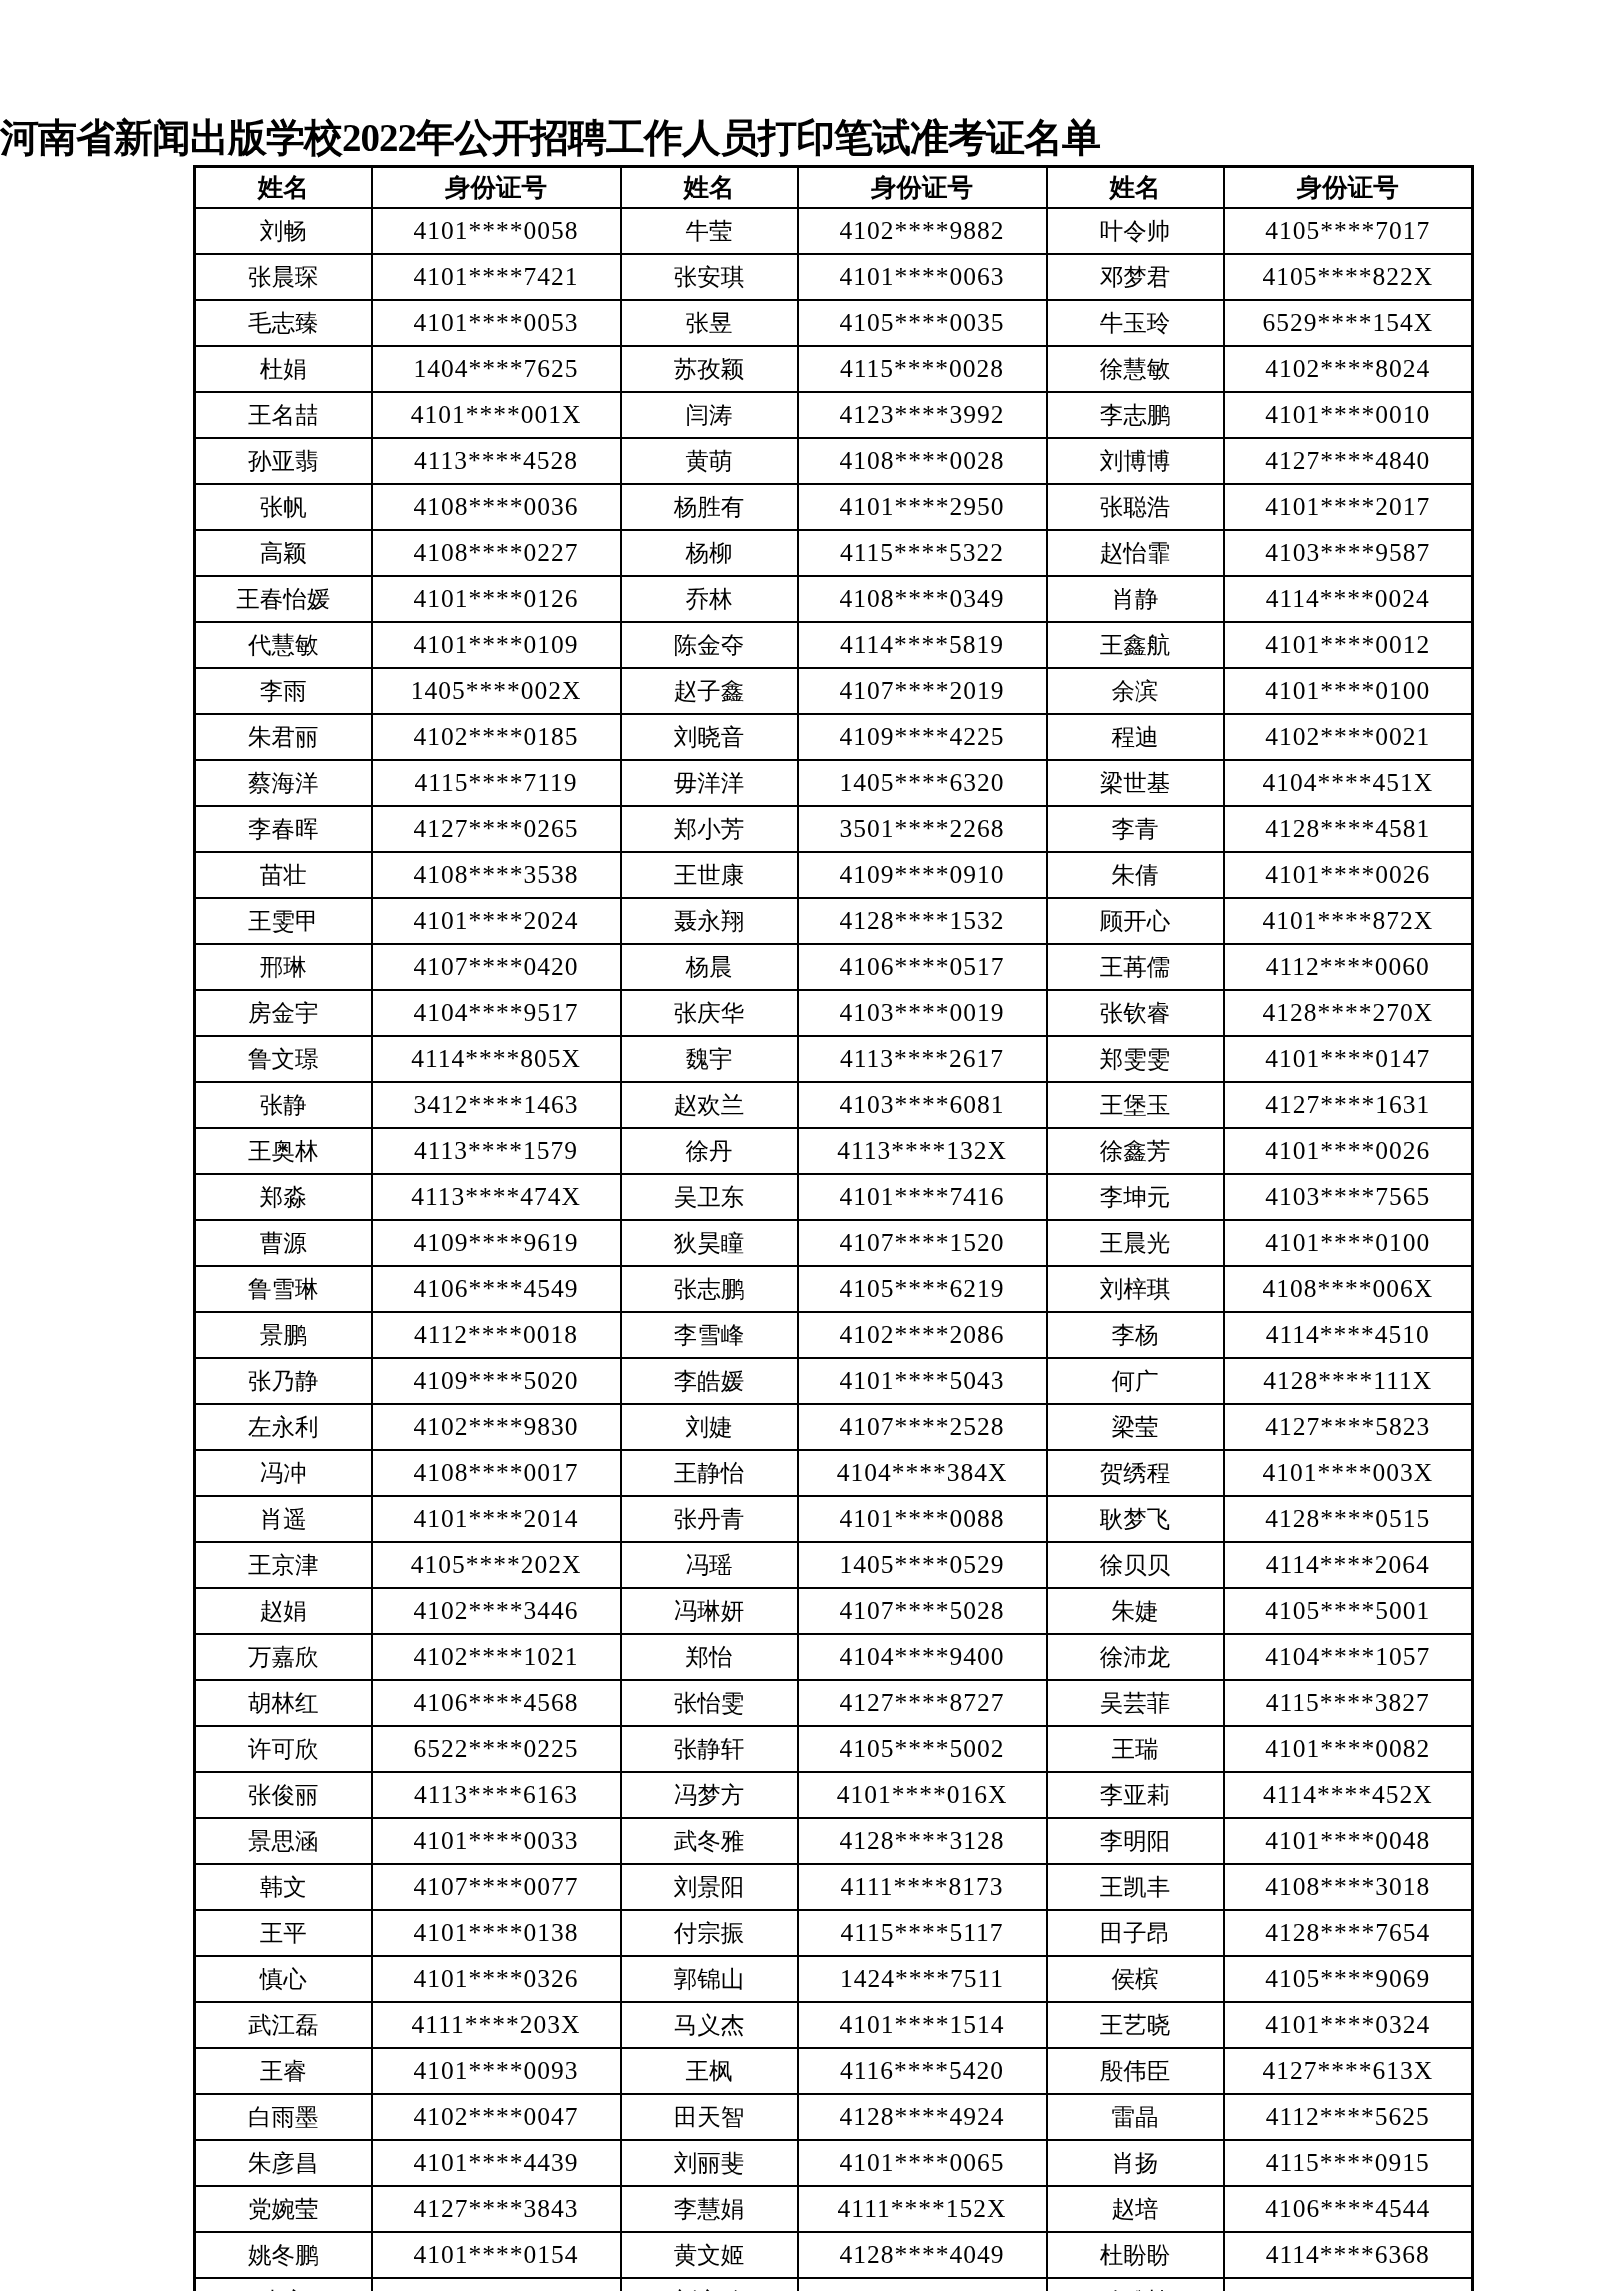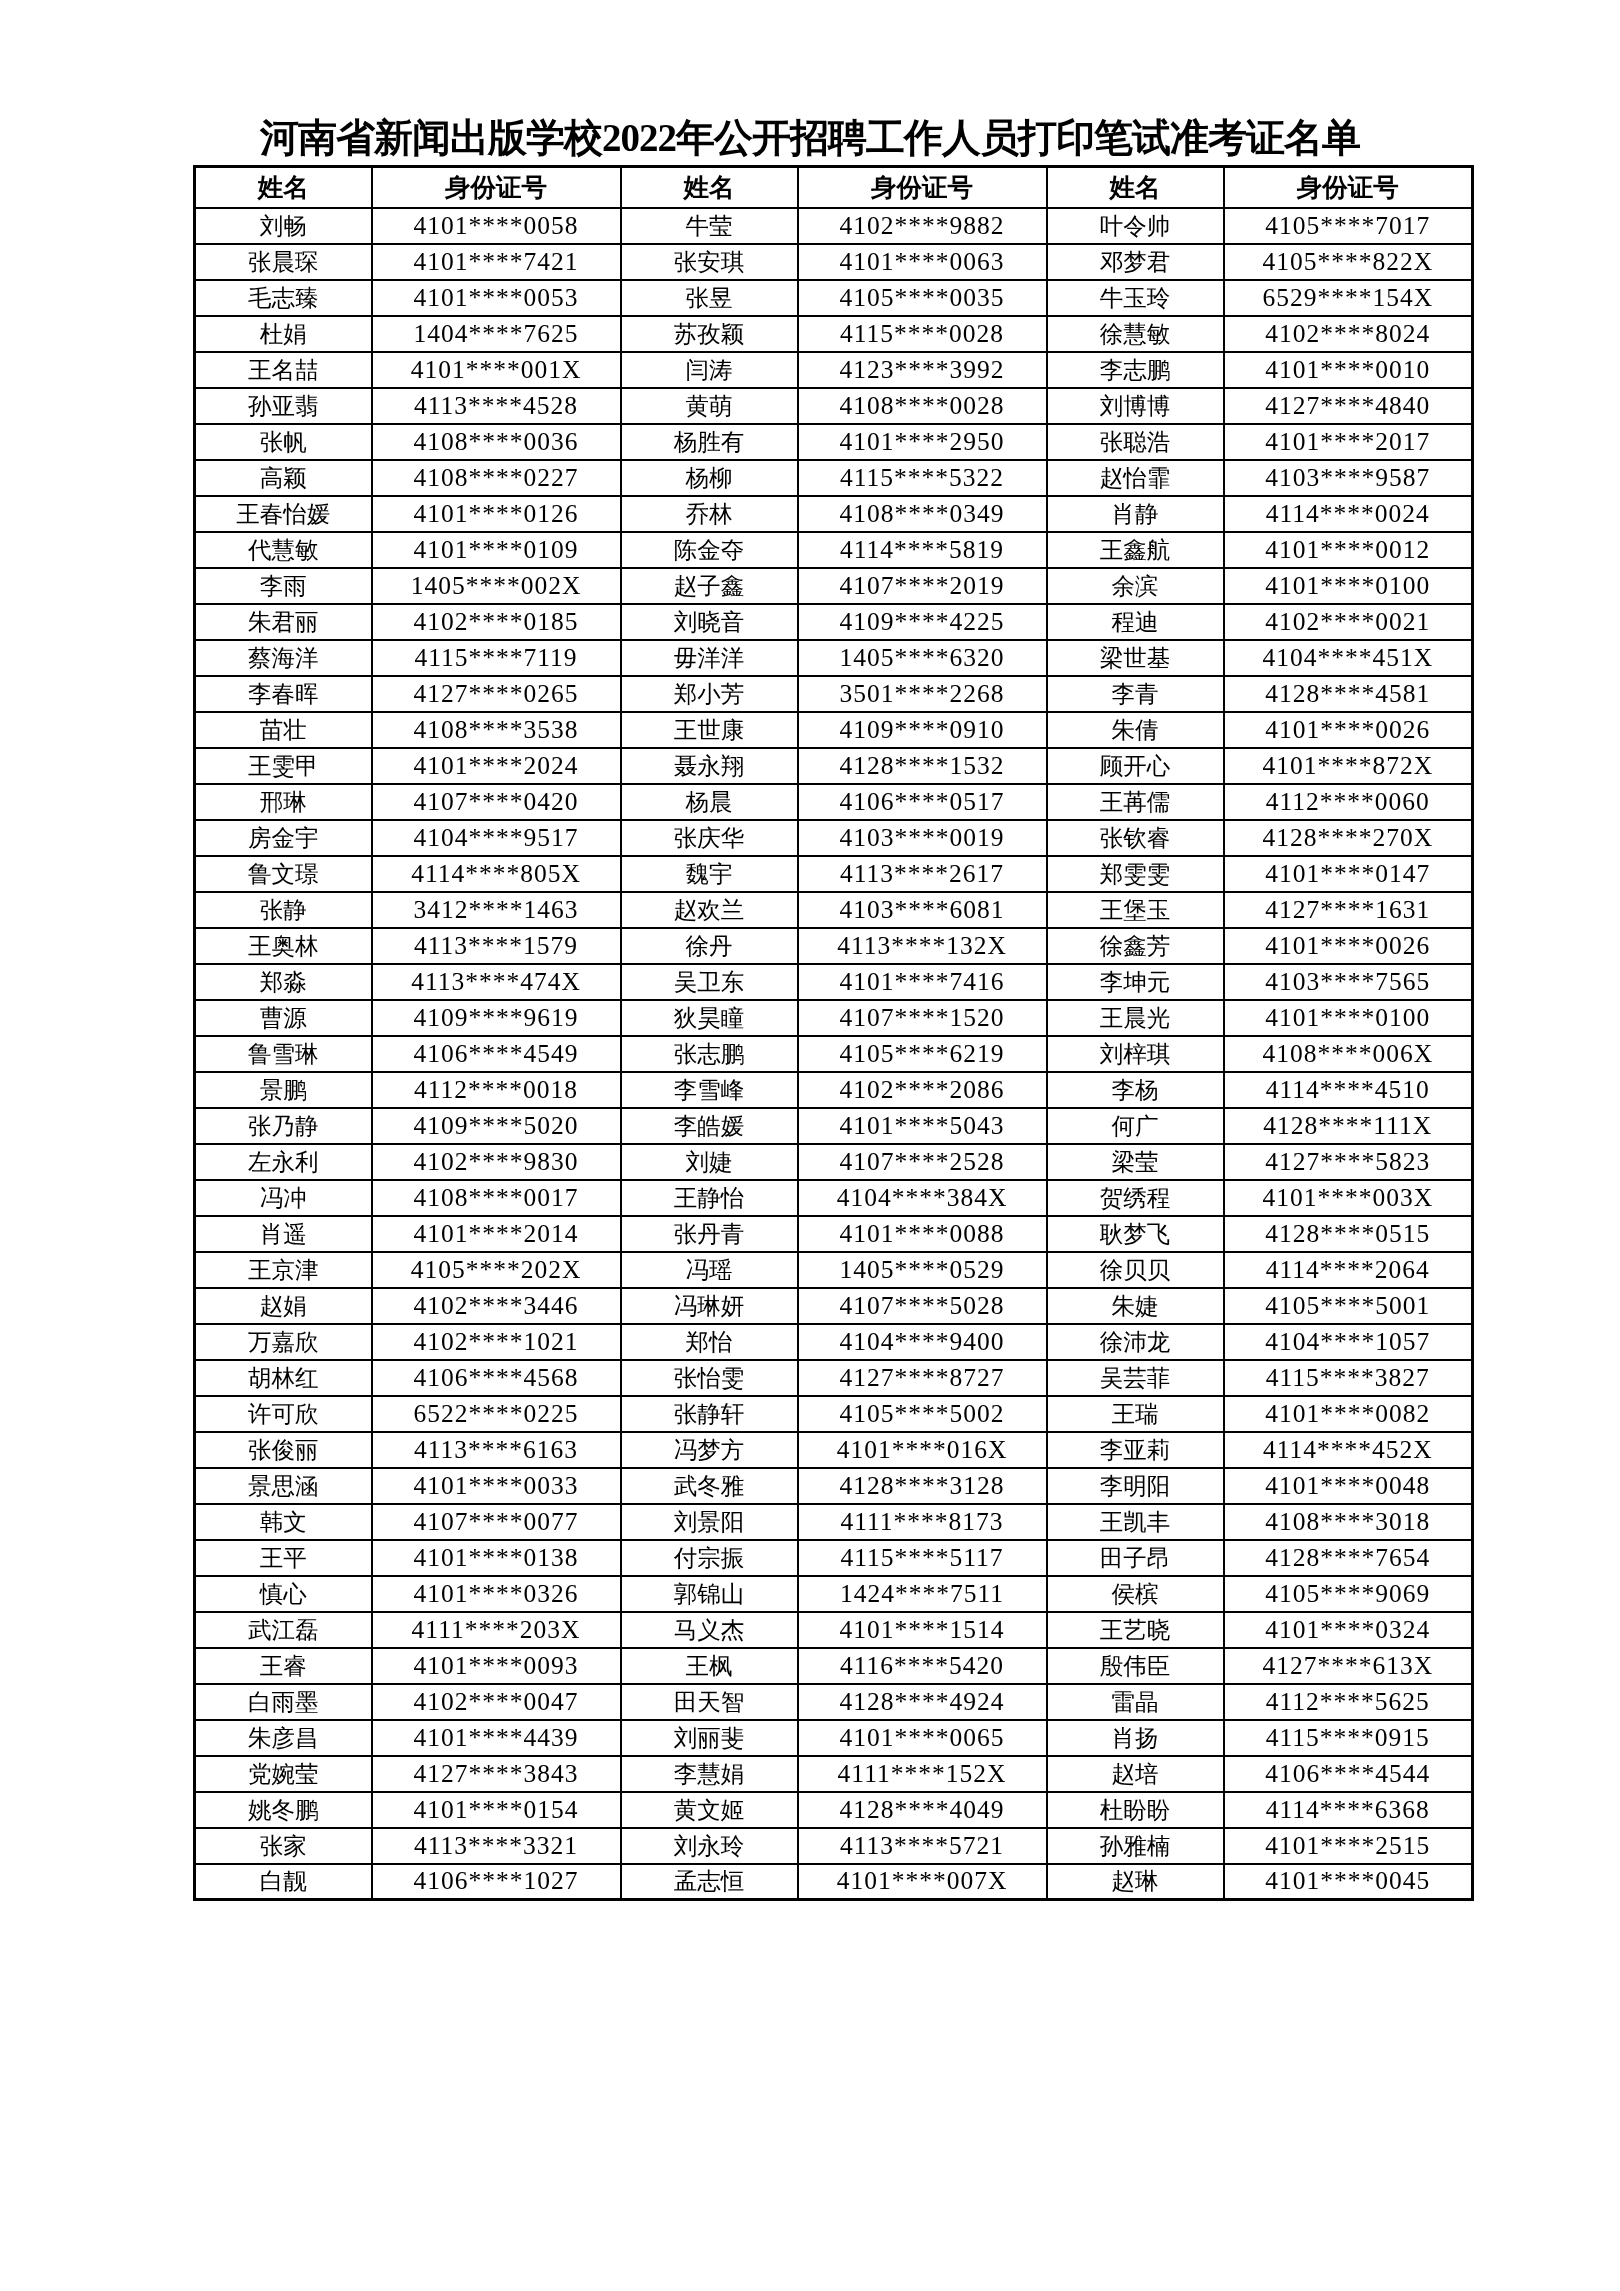--- a/index.html
+++ b/index.html
@@ -8,21 +8,21 @@
     width:1620px;height:2292px;
     background:#ffffff;
     color:#000000;
     font-family:"Liberation Serif", serif;
     overflow:hidden;
   }
   .title{
     position:absolute;
     top:116px;left:0;width:100%;
     margin:0;
-    text-align:center;
+    text-align:left;
     font-size:39px;
     line-height:43px;
     font-weight:bold;
     letter-spacing:-1px;
     font-family:"Liberation Serif", serif;
   }
   table.roster{
     position:absolute;
     left:193px;top:165px;
     width:1279px;
@@ -33,21 +33,21 @@
   table.roster th,
   table.roster td{
     border:2.9px solid #000000;
     text-align:center;
     vertical-align:middle;
     padding:0;
     white-space:nowrap;
     overflow:hidden;
   }
   table.roster thead tr{height:41px;}
-  table.roster tbody tr{height:36px;}
+  table.roster tbody tr{height:46px;}
   th.header-cell{
     font-size:25.5px;
     font-weight:bold;
     font-family:"Liberation Sans", sans-serif;
   }
   td.name-cell{
     font-size:23.5px;
     font-family:"Liberation Serif", serif;
   }
   td.id-cell{

